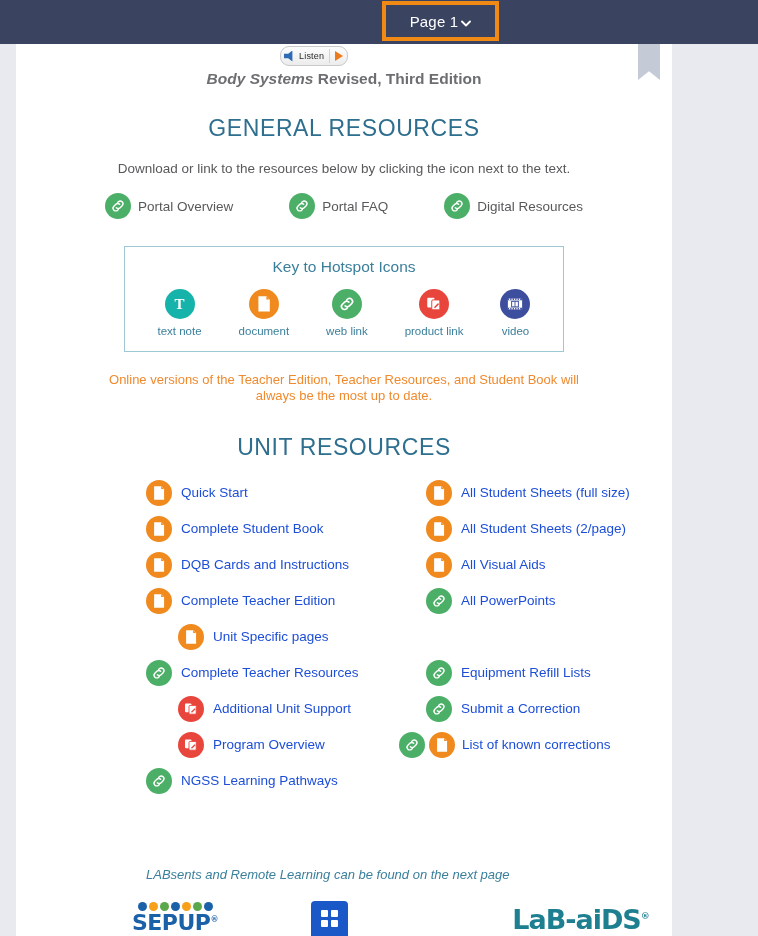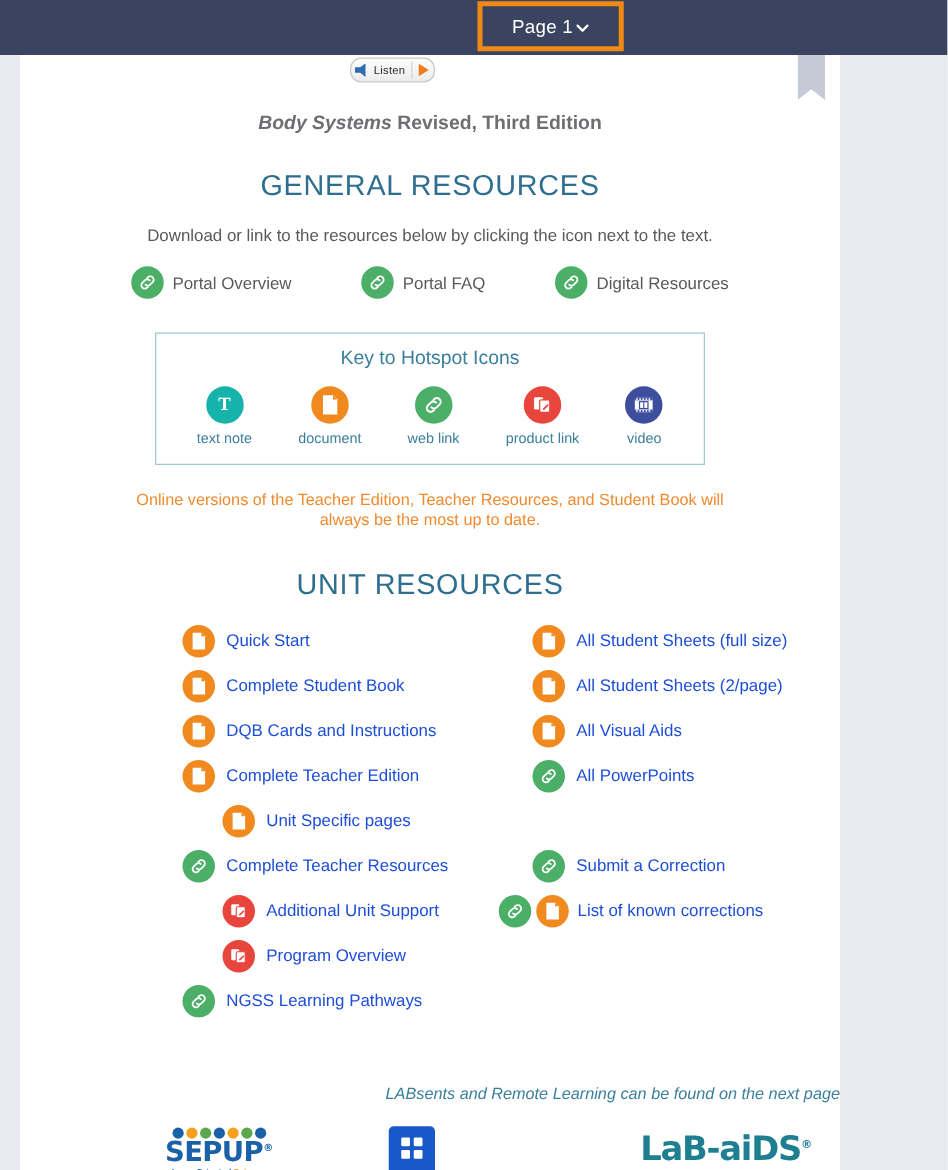--- a/index.html
+++ b/index.html
@@ -103,21 +103,21 @@
   
   .content {
     position: absolute;
     left: 0; top: 0;
     width: 656px;
     text-align: center;
     color: #58595b;
   }
 
   .subtitle {
-    margin-top: 46px;
+    margin-top: 26px;
     font-size: 15.5px;
     color: #6d6e71;
     font-weight: bold;
   }
   .subtitle .ital { font-style: italic; }
 
   .section-heading {
     color: #2e6e8e;
     font-size: 23px;
     letter-spacing: .6px;
@@ -217,21 +217,21 @@
     color: #ffffff; font-size: 15px; font-weight: bold;
     font-family: "Liberation Serif", serif;
     line-height: 1;
   }
 
   
   .footer-note {
     position: absolute;
     left: 0; top: 823px;
     width: 656px;
-    text-align: right;
+    text-align: left;
     color: #3a7f9b;
     font-style: italic;
     font-size: 13px;
   }
   .footer-note .inner { padding-left: 130px; }
 
   .logo-sepup {
     position: absolute;
     left: 113px; top: 858px;
     width: 92px;
@@ -553,20 +553,29 @@
               <svg width="16" height="16" viewBox="0 0 24 24" fill="none" stroke="#ffffff" stroke-width="2.1" stroke-linecap="round">
                   <path d="M9.5 14.5a4 4 0 0 0 5.7 0l3-3a4 4 0 1 0-5.7-5.7l-1 1"></path>
                   <path d="M14.5 9.5a4 4 0 0 0-5.7 0l-3 3a4 4 0 1 0 5.7 5.7l1-1"></path>
                 </svg>
             </span>
             <span class="lbl">All PowerPoints</span>
           </div>
 
           <div class="uitem" style="visibility:hidden;"></div>
 
+          <div class="uitem">
+            <span class="ico green">
+              <svg width="16" height="16" viewBox="0 0 24 24" fill="none" stroke="#ffffff" stroke-width="2.1" stroke-linecap="round">
+                  <path d="M9.5 14.5a4 4 0 0 0 5.7 0l3-3a4 4 0 1 0-5.7-5.7l-1 1"></path>
+                  <path d="M14.5 9.5a4 4 0 0 0-5.7 0l-3 3a4 4 0 1 0 5.7 5.7l1-1"></path>
+                </svg>
+            </span>
+            <span class="lbl">Equipment Refill Lists</span>
+          </div>
 
 
           <div class="uitem">
             <span class="ico green">
               <svg width="16" height="16" viewBox="0 0 24 24" fill="none" stroke="#ffffff" stroke-width="2.1" stroke-linecap="round">
                   <path d="M9.5 14.5a4 4 0 0 0 5.7 0l3-3a4 4 0 1 0-5.7-5.7l-1 1"></path>
                   <path d="M14.5 9.5a4 4 0 0 0-5.7 0l-3 3a4 4 0 1 0 5.7 5.7l1-1"></path>
                 </svg>
             </span>
             <span class="lbl">Submit a Correction</span>

